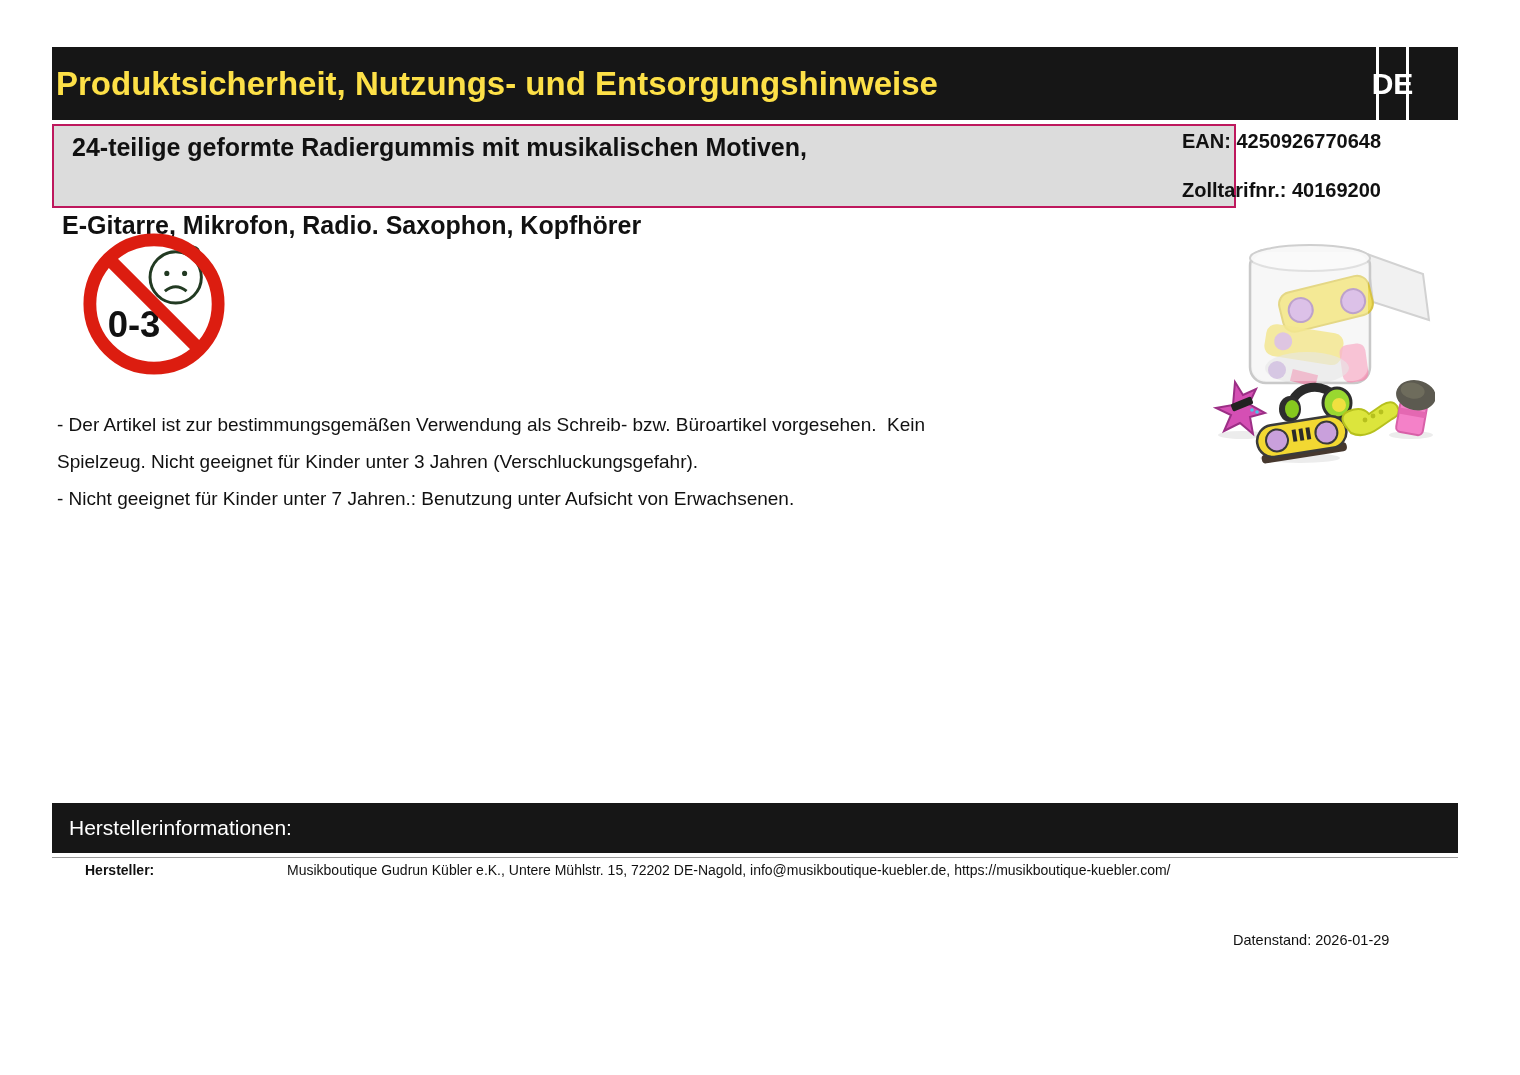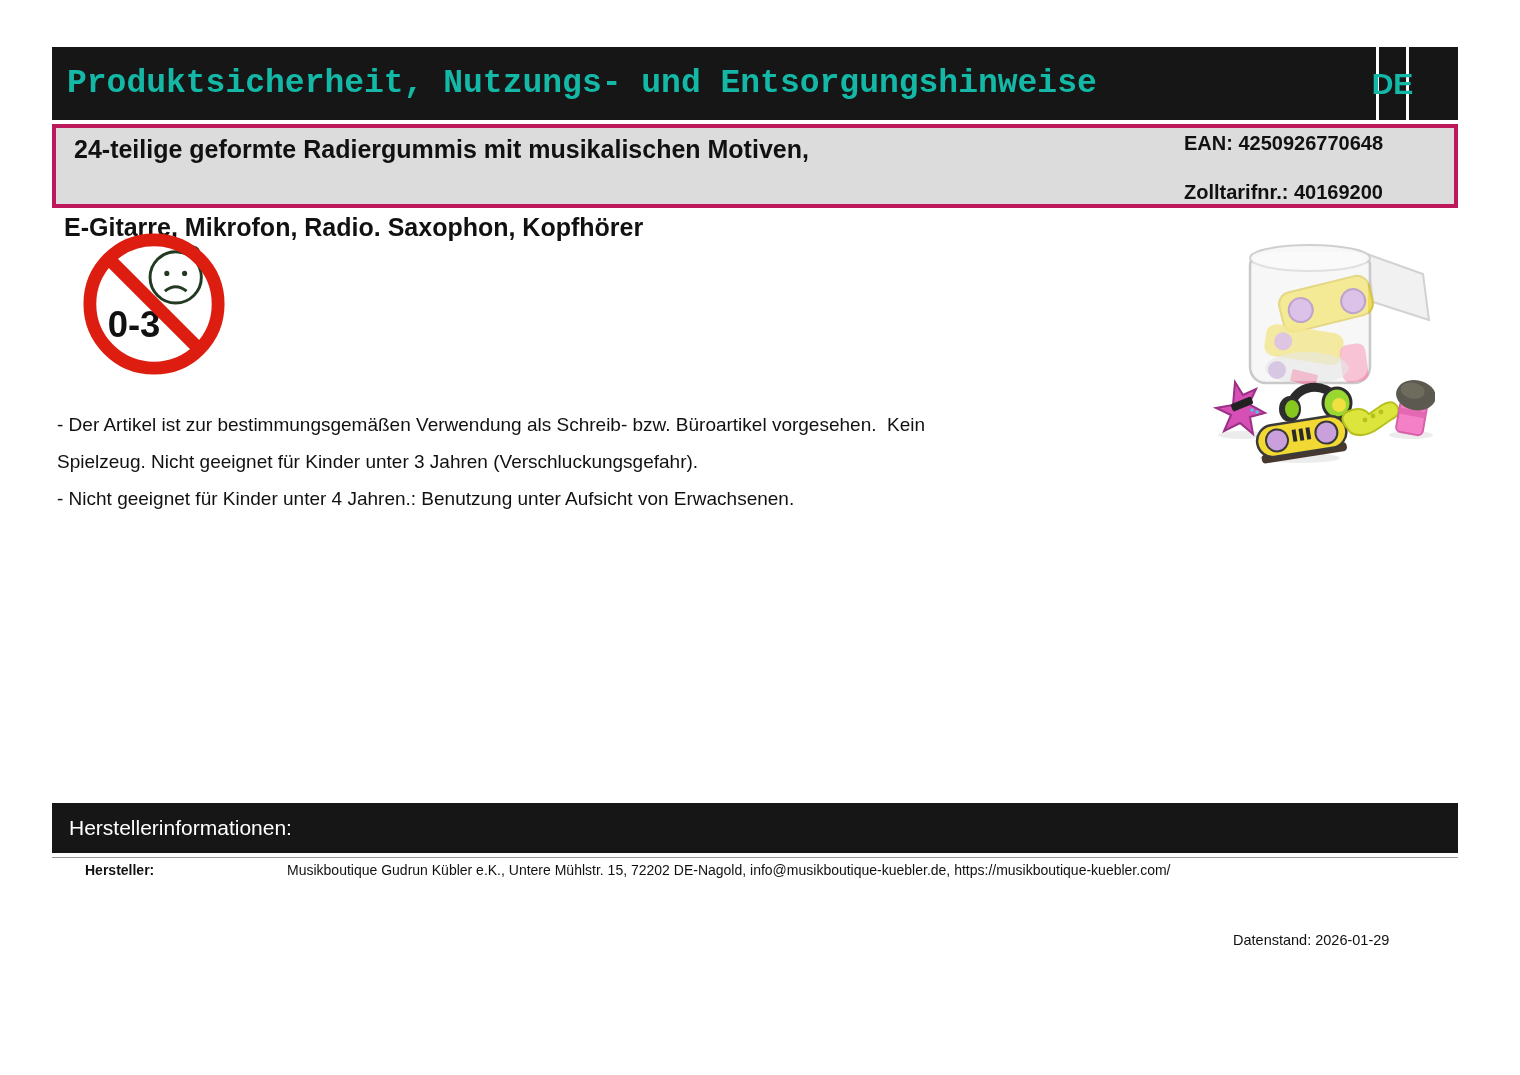--- a/index.html
+++ b/index.html
@@ -10,34 +10,34 @@
     overflow: hidden;
   }
   .abs { position: absolute; }
 
   
   .title-bar {
     left: 52px; top: 47px; width: 1406px; height: 73px;
     background: #161616; display: flex; align-items: center;
   }
   .title-bar .title-cell {
-    flex: 1; color: #14b8a6; font-size: 33px; font-weight: bold;
-    padding-left: 15px; white-space: nowrap; overflow: hidden; font-family: Liberation Mono, monospace;
+    flex: 1; color: #fde047; font-size: 33px; font-weight: bold;
+    padding-left: 4px; white-space: nowrap; overflow: hidden;
   }
   .title-bar .lang-cell {
     width: 33px; height: 100%; display: flex; align-items: center; justify-content: center;
     border-left: 3px solid #fff; border-right: 3px solid #fff;
-    color: #14b8a6; font-size: 30px; font-weight: bold;
+    color: #ffffff; font-size: 30px; font-weight: bold;
   }
   .title-bar .end-cell { width: 49px; height: 100%; }
 
   
   .subtitle-bar {
-    left: 52px; top: 124px; width: 1406px; height: 84px;
-    background: #dcdcdc; border: 4px solid #be185d; text-decoration: underline;
+    left: 52px; top: 124px; width: 1184px; height: 84px;
+    background: #dcdcdc; border: 2px solid #be185d; text-decoration: underline;
   }
   .product-name { position: absolute; left: 8px; top: 4px; font-weight: bold; font-size: 25px; line-height: 34px; }
   .product-name .line1 { padding-left: 10px; white-space: pre; }
   .product-name .line2 { white-space: pre; margin-top: 44px; }
   .id-block { position: absolute; left: 1128px; top: 0; width: 270px; font-weight: bold; font-size: 20px; }
   .id-block .ean { position: absolute; top: 4px; left: 0; white-space: nowrap; }
   .id-block .zoll { position: absolute; top: 53px; left: 0; white-space: nowrap; }
 
   
   .age-icon { left: 80px; top: 230px; width: 148px; height: 148px; }
@@ -161,21 +161,21 @@
     <rect x="204" y="170" width="27" height="32" rx="5" fill="#f481c8" stroke="#d860a8" stroke-width="2"></rect>
     <rect x="204" y="178" width="27" height="6" fill="#e468b2"></rect>
     <ellipse cx="218" cy="163" rx="20" ry="15" fill="#5c5a50"></ellipse>
     <ellipse cx="214" cy="159" rx="12" ry="8" fill="#73715f" opacity="0.8"></ellipse>
   </g>
 </svg>
 
 <div class="abs notes">
   <div class="note-line">- Der Artikel ist zur bestimmungsgemäßen Verwendung als Schreib- bzw. Büroartikel vorgesehen.  Kein</div>
   <div class="note-line">Spielzeug. Nicht geeignet für Kinder unter 3 Jahren (Verschluckungsgefahr).</div>
-  <div class="note-line">- Nicht geeignet für Kinder unter 4 Jahren.: Benutzung unter Aufsicht von Erwachsenen.</div>
+  <div class="note-line">- Nicht geeignet für Kinder unter 7 Jahren.: Benutzung unter Aufsicht von Erwachsenen.</div>
 </div>
 
 <div class="abs mfr-bar">
   <span>Herstellerinformationen:</span>
 </div>
 <div class="abs mfr-divider"></div>
 <div class="abs mfr-label">Hersteller:</div>
 <div class="abs mfr-value">Musikboutique Gudrun Kübler e.K., Untere Mühlstr. 15, 72202 DE-Nagold, info@musikboutique-kuebler.de, https://musikboutique-kuebler.com/</div>
 
 <div class="abs data-status">Datenstand: 2026-01-29</div>

